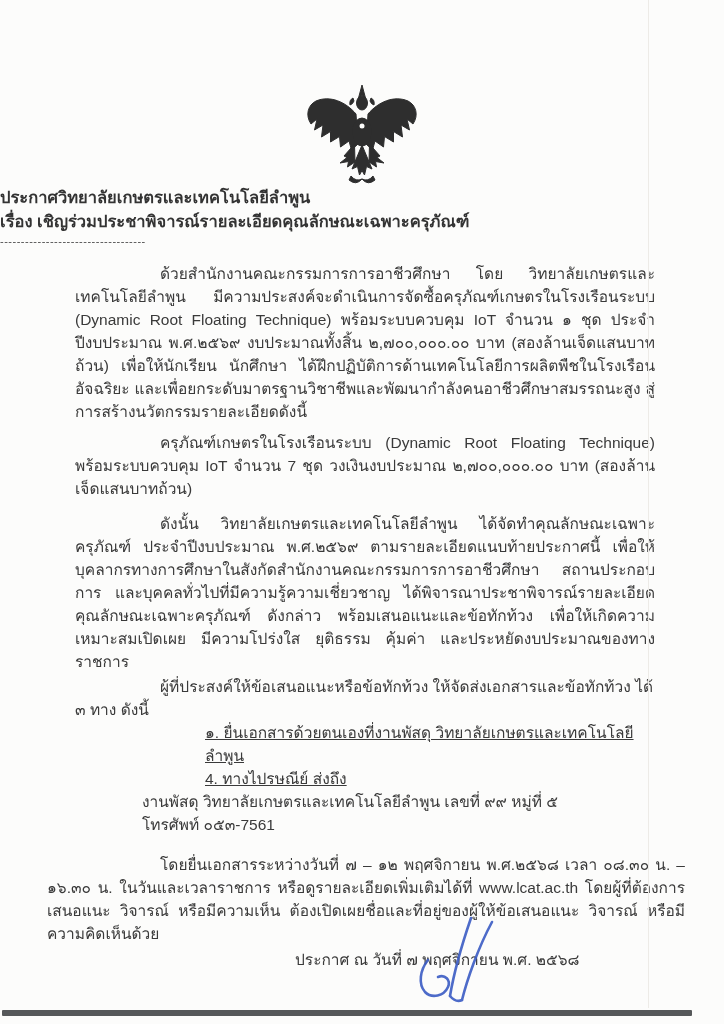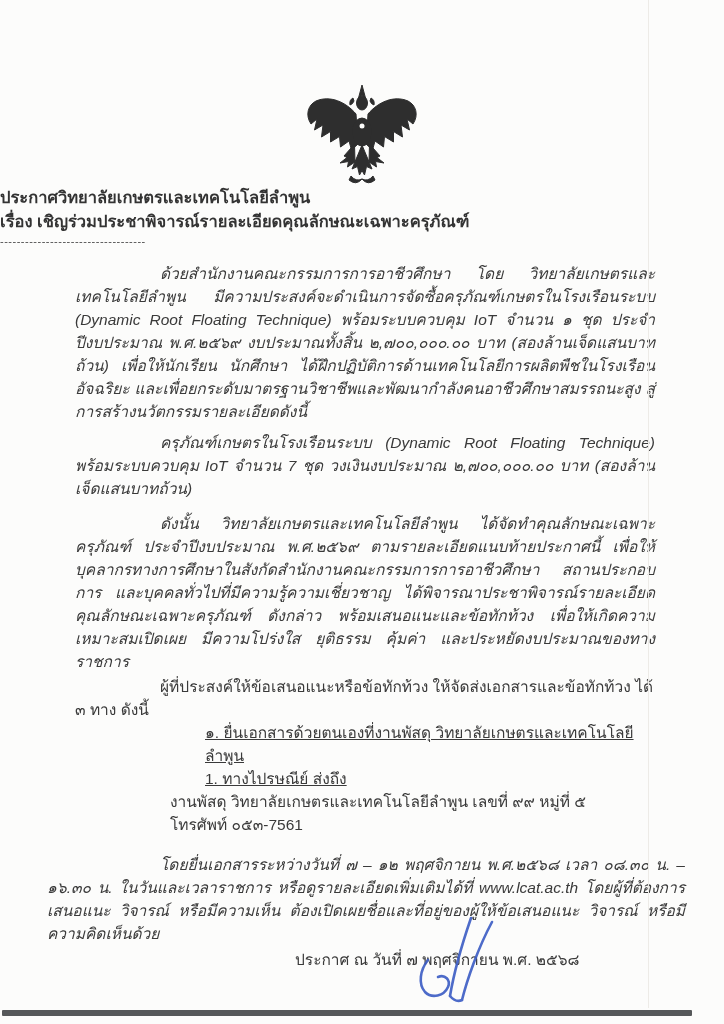--- a/index.html
+++ b/index.html
@@ -31,27 +31,27 @@
     color:#333;
   }
   .separator{
     font-weight:normal;font-size:11px;letter-spacing:0.5px;line-height:14px;
     color:#4a4a4a;margin-top:1px;
   }
   .content{
     position:absolute;top:262px;left:75px;width:580px;
     font-size:15.5px;line-height:23px;text-align:justify;color:#3a3a3a;
   }
-  .para{margin:0 0 8px 0;text-indent:85px;font-style:italic;}
+  .para{margin:0 0 8px 0;text-indent:85px;}
   .para.p2{margin-bottom:12px;}
   .para.p3{margin-bottom:2px;}
   .line{margin:0;text-align:left;}
   .intro-line{text-indent:85px;}
   .channel-item{margin-left:130px;text-decoration:underline;}
-  .address-line{margin-left:95px;}
+  .address-line{margin-left:67px;}
   .para.wide{
     margin-left:-28px;margin-right:-30px;text-indent:113px;margin-bottom:3px;margin-top:17px;
   }
   .closing{position:relative;margin-top:3px;}
   .date-line{margin-left:220px;text-align:left;}
   .sig-space{height:47px;}
   .signature{
     position:absolute;left:325px;top:-40px;width:110px;height:100px;
     pointer-events:none;
   }
@@ -94,21 +94,21 @@
     <div class="separator">-----------------------------------</div>
   </div>
 
   <div class="content">
     <p class="para">ด้วยสำนักงานคณะกรรมการการอาชีวศึกษา โดย วิทยาลัยเกษตรและเทคโนโลยีลำพูน มีความประสงค์จะดำเนินการจัดซื้อครุภัณฑ์เกษตรในโรงเรือนระบบ (Dynamic Root Floating Technique) พร้อมระบบควบคุม IoT จำนวน ๑ ชุด ประจำปีงบประมาณ พ.ศ.๒๕๖๙ งบประมาณทั้งสิ้น ๒,๗๐๐,๐๐๐.๐๐ บาท (สองล้านเจ็ดแสนบาทถ้วน) เพื่อให้นักเรียน นักศึกษา ได้ฝึกปฏิบัติการด้านเทคโนโลยีการผลิตพืชในโรงเรือนอัจฉริยะ และเพื่อยกระดับมาตรฐานวิชาชีพและพัฒนากำลังคนอาชีวศึกษาสมรรถนะสูง สู่การสร้างนวัตกรรมรายละเอียดดังนี้</p>
     <p class="para p2">ครุภัณฑ์เกษตรในโรงเรือนระบบ (Dynamic Root Floating Technique) พร้อมระบบควบคุม IoT จำนวน 7 ชุด วงเงินงบประมาณ ๒,๗๐๐,๐๐๐.๐๐ บาท (สองล้านเจ็ดแสนบาทถ้วน)</p>
     <p class="para p3">ดังนั้น  วิทยาลัยเกษตรและเทคโนโลยีลำพูน ได้จัดทำคุณลักษณะเฉพาะครุภัณฑ์ ประจำปีงบประมาณ พ.ศ.๒๕๖๙ ตามรายละเอียดแนบท้ายประกาศนี้ เพื่อให้บุคลากรทางการศึกษาในสังกัดสำนักงานคณะกรรมการการอาชีวศึกษา สถานประกอบการ และบุคคลทั่วไปที่มีความรู้ความเชี่ยวชาญ ได้พิจารณาประชาพิจารณ์รายละเอียดคุณลักษณะเฉพาะครุภัณฑ์ ดังกล่าว พร้อมเสนอแนะและข้อทักท้วง เพื่อให้เกิดความเหมาะสมเปิดเผย มีความโปร่งใส ยุติธรรม คุ้มค่า และประหยัดงบประมาณของทางราชการ</p>
 
     <div class="line intro-line">ผู้ที่ประสงค์ให้ข้อเสนอแนะหรือข้อทักท้วง ให้จัดส่งเอกสารและข้อทักท้วง ได้ ๓ ทาง ดังนี้</div>
     <div class="line channel-item">๑. ยื่นเอกสารด้วยตนเองที่งานพัสดุ วิทยาลัยเกษตรและเทคโนโลยีลำพูน</div>
-    <div class="line channel-item">1. ทางไปรษณีย์ ส่งถึง</div>
+    <div class="line channel-item">4. ทางไปรษณีย์ ส่งถึง</div>
     <div class="line address-line">งานพัสดุ วิทยาลัยเกษตรและเทคโนโลยีลำพูน เลขที่ ๙๙ หมู่ที่ ๕</div>
     <div class="line address-line">โทรศัพท์ ๐๕๓-7561</div>
 
     <p class="para wide">โดยยื่นเอกสารระหว่างวันที่  ๗ – ๑๒ พฤศจิกายน พ.ศ.๒๕๖๘  เวลา ๐๘.๓๐ น. – ๑๖.๓๐ น. ในวันและเวลาราชการ หรือดูรายละเอียดเพิ่มเติมได้ที่ www.lcat.ac.th โดยผู้ที่ต้องการเสนอแนะ วิจารณ์ หรือมีความเห็น ต้องเปิดเผยชื่อและที่อยู่ของผู้ให้ข้อเสนอแนะ วิจารณ์ หรือมีความคิดเห็นด้วย</p>
 
     <div class="closing">
       <div class="date-line">ประกาศ ณ วันที่ ๗ พฤศจิกายน พ.ศ. ๒๕๖๘</div>
       <div class="sig-space"></div>
 
       <svg class="signature" viewBox="0 0 110 100">

